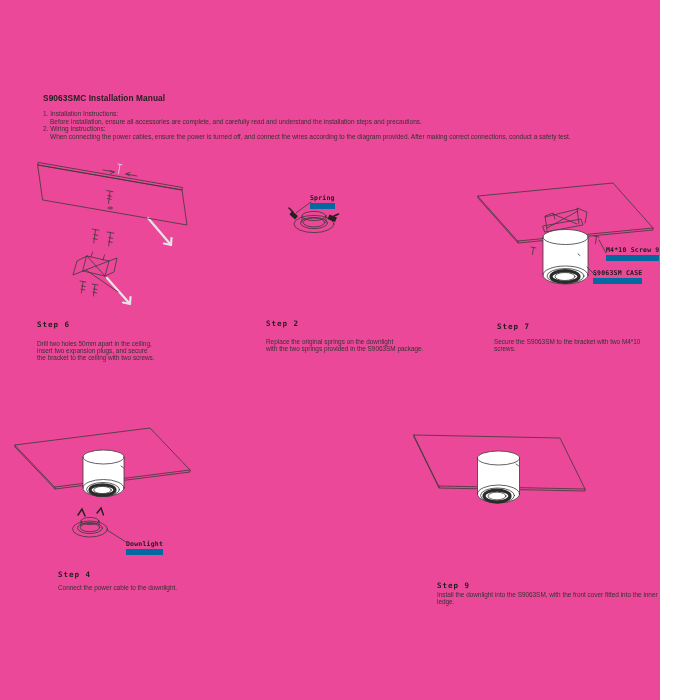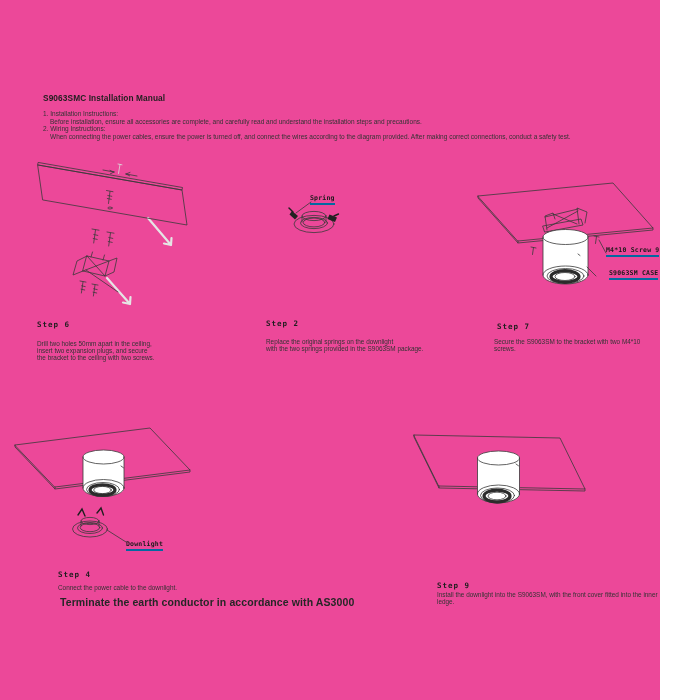--- a/index.html
+++ b/index.html
@@ -6,21 +6,21 @@
   #page{position:relative;width:660px;height:700px;background:#ec4899;overflow:hidden;
         font-family:"Liberation Sans",sans-serif;color:#2b2b2b;}
   .abs{position:absolute;}
   .doc-title{font-size:8.3px;font-weight:bold;color:#1f1f1f;letter-spacing:0.1px;}
   .instr{font-size:6.5px;line-height:7.5px;color:#333;}
   .instr .cont{padding-left:7px;}
   .step-label{font-family:"DejaVu Sans Mono",monospace;font-size:7.5px;font-weight:bold;
               letter-spacing:1px;color:#1d1d1d;}
   .step-body{font-size:6.4px;line-height:7px;color:#333;}
   .diag-label{font-family:"DejaVu Sans Mono",monospace;font-size:6.5px;font-weight:bold;
-              color:#1a1a1a;border-bottom:2px solid #0369a1;padding-bottom:0.5px;letter-spacing:0.2px;}
+              color:#1a1a1a;border-bottom:6px solid #0369a1;padding-bottom:0.5px;letter-spacing:0.2px;}
   .earth-note{font-size:10.5px;font-weight:600;color:#262626;letter-spacing:0.1px;}
   svg{display:block;}
   .ln{stroke:#3a3a3a;stroke-width:0.8;fill:none;stroke-linecap:round;stroke-linejoin:round;}
   .lnw{stroke:#3a3a3a;stroke-width:0.8;fill:#ffffff;stroke-linejoin:round;}
   .fillw{fill:#ffffff;stroke:none;}
   .dark{stroke:#1f1f1f;stroke-width:1.4;fill:none;stroke-linecap:round;}
   .darkfill{fill:#222;stroke:none;}
   .ring{stroke:#2b2b2b;stroke-width:3.2;fill:none;}
   .faint{stroke:#e5e5e5;stroke-width:2.2;fill:none;stroke-linecap:round;stroke-linejoin:round;}
   .faint2{stroke:#dcdcdc;stroke-width:0.8;fill:none;stroke-linecap:round;}
@@ -127,21 +127,21 @@
       <ellipse class="ring" cx="90" cy="96.5" rx="14" ry="5.8"></ellipse>
       <ellipse class="ln" cx="90" cy="96.5" rx="10" ry="4"></ellipse>
       <path class="ln" d="M103,74 l2,1.5"></path>
     </g>
     <g>
       <path class="ln" d="M124,60 L131,73"></path>
       <path class="ln" d="M112,87 L121,96"></path>
     </g>
   </svg>
   <span class="abs diag-label" style="left:606px;top:246px;">M4*10 Screw 9</span>
-  <span class="abs diag-label" style="left:593px;top:269px;margin-left:16px;">S9063SM CASE</span>
+  <span class="abs diag-label" style="left:593px;top:269px;">S9063SM CASE</span>
 
   <svg class="abs" style="left:10px;top:420px;" width="185" height="142" viewBox="0 0 185 142">
     <g>
       <path class="ln" d="M5,25 L140,8 L180,50 L45,67 Z"></path>
       <path class="ln" d="M5,25 L5,27 L45,69 L45,67 M180,50 L180,52 L45,69"></path>
     </g>
     <g>
       <path class="fillw" d="M73,37 L73,68 A20.5,8.5 0 0 0 114,68 L114,37 Z"></path>
       <ellipse class="lnw" cx="93.5" cy="37" rx="20.5" ry="7"></ellipse>
       <path class="ln" d="M73,37 L73,68 M114,37 L114,68"></path>
@@ -197,20 +197,19 @@
 
   <div class="abs step-label" style="left:497px;top:322px;">Step 7</div>
   <div class="abs step-body" style="left:494px;top:338px;">
     <div>Secure the S9063SM to the bracket with two M4*10 screws.</div>
   </div>
 
   <div class="abs step-label" style="left:58px;top:570px;">Step 4</div>
   <div class="abs step-body" style="left:58px;top:584px;">
     <div>Connect the power cable to the downlight.</div>
   </div>
-  <div class="abs earth-note" style="left:60px;top:596px;">Terminate the earth conductor in accordance with AS3000</div>
 
   <div class="abs step-label" style="left:437px;top:581px;">Step 9</div>
   <div class="abs step-body" style="left:437px;top:591px;">
     <div>Install the downlight into the S9063SM, with the front cover fitted into the inner ledge.</div>
   </div>
 
 </div>
 
 </body></html>

